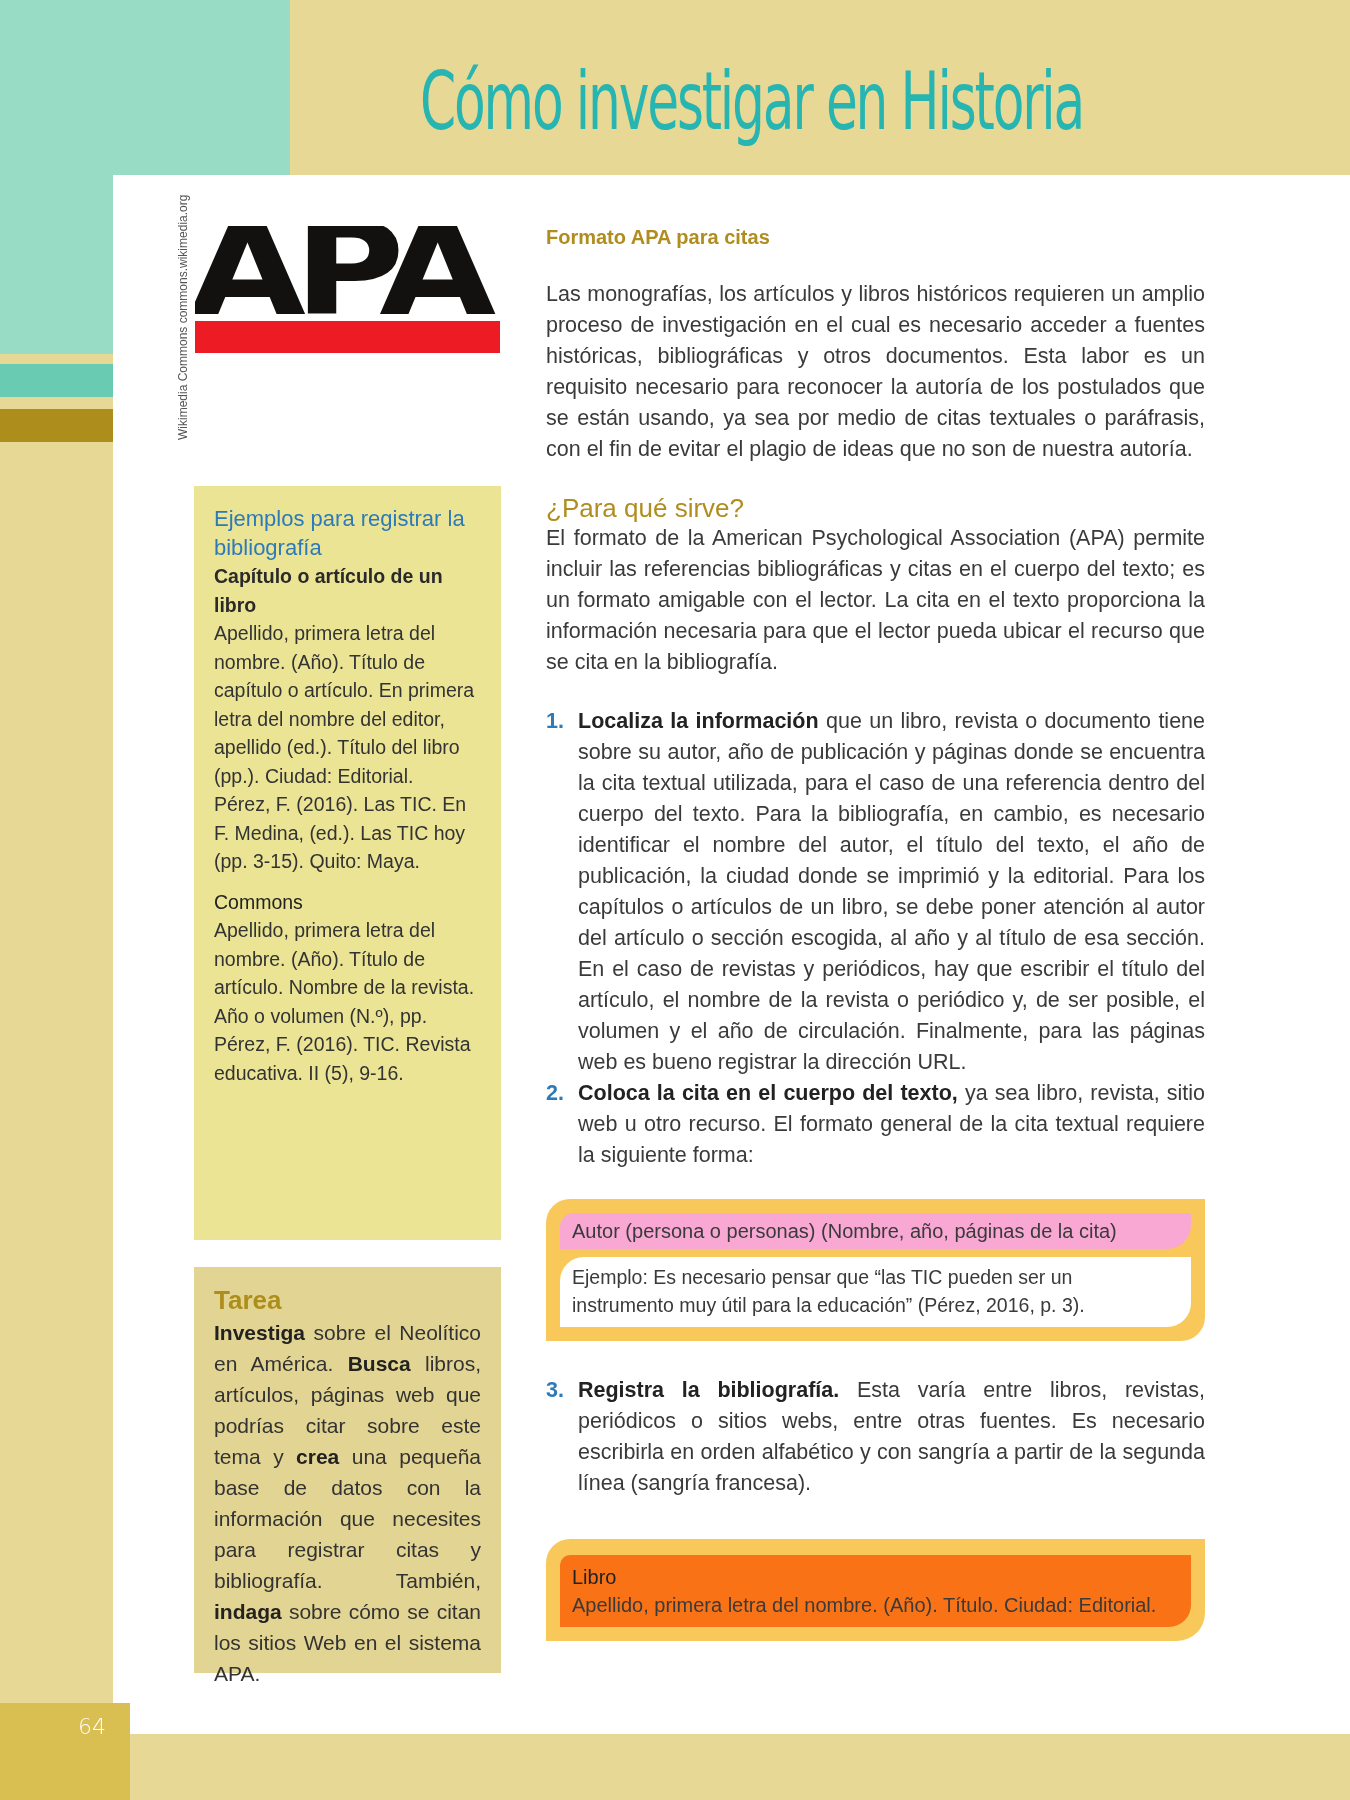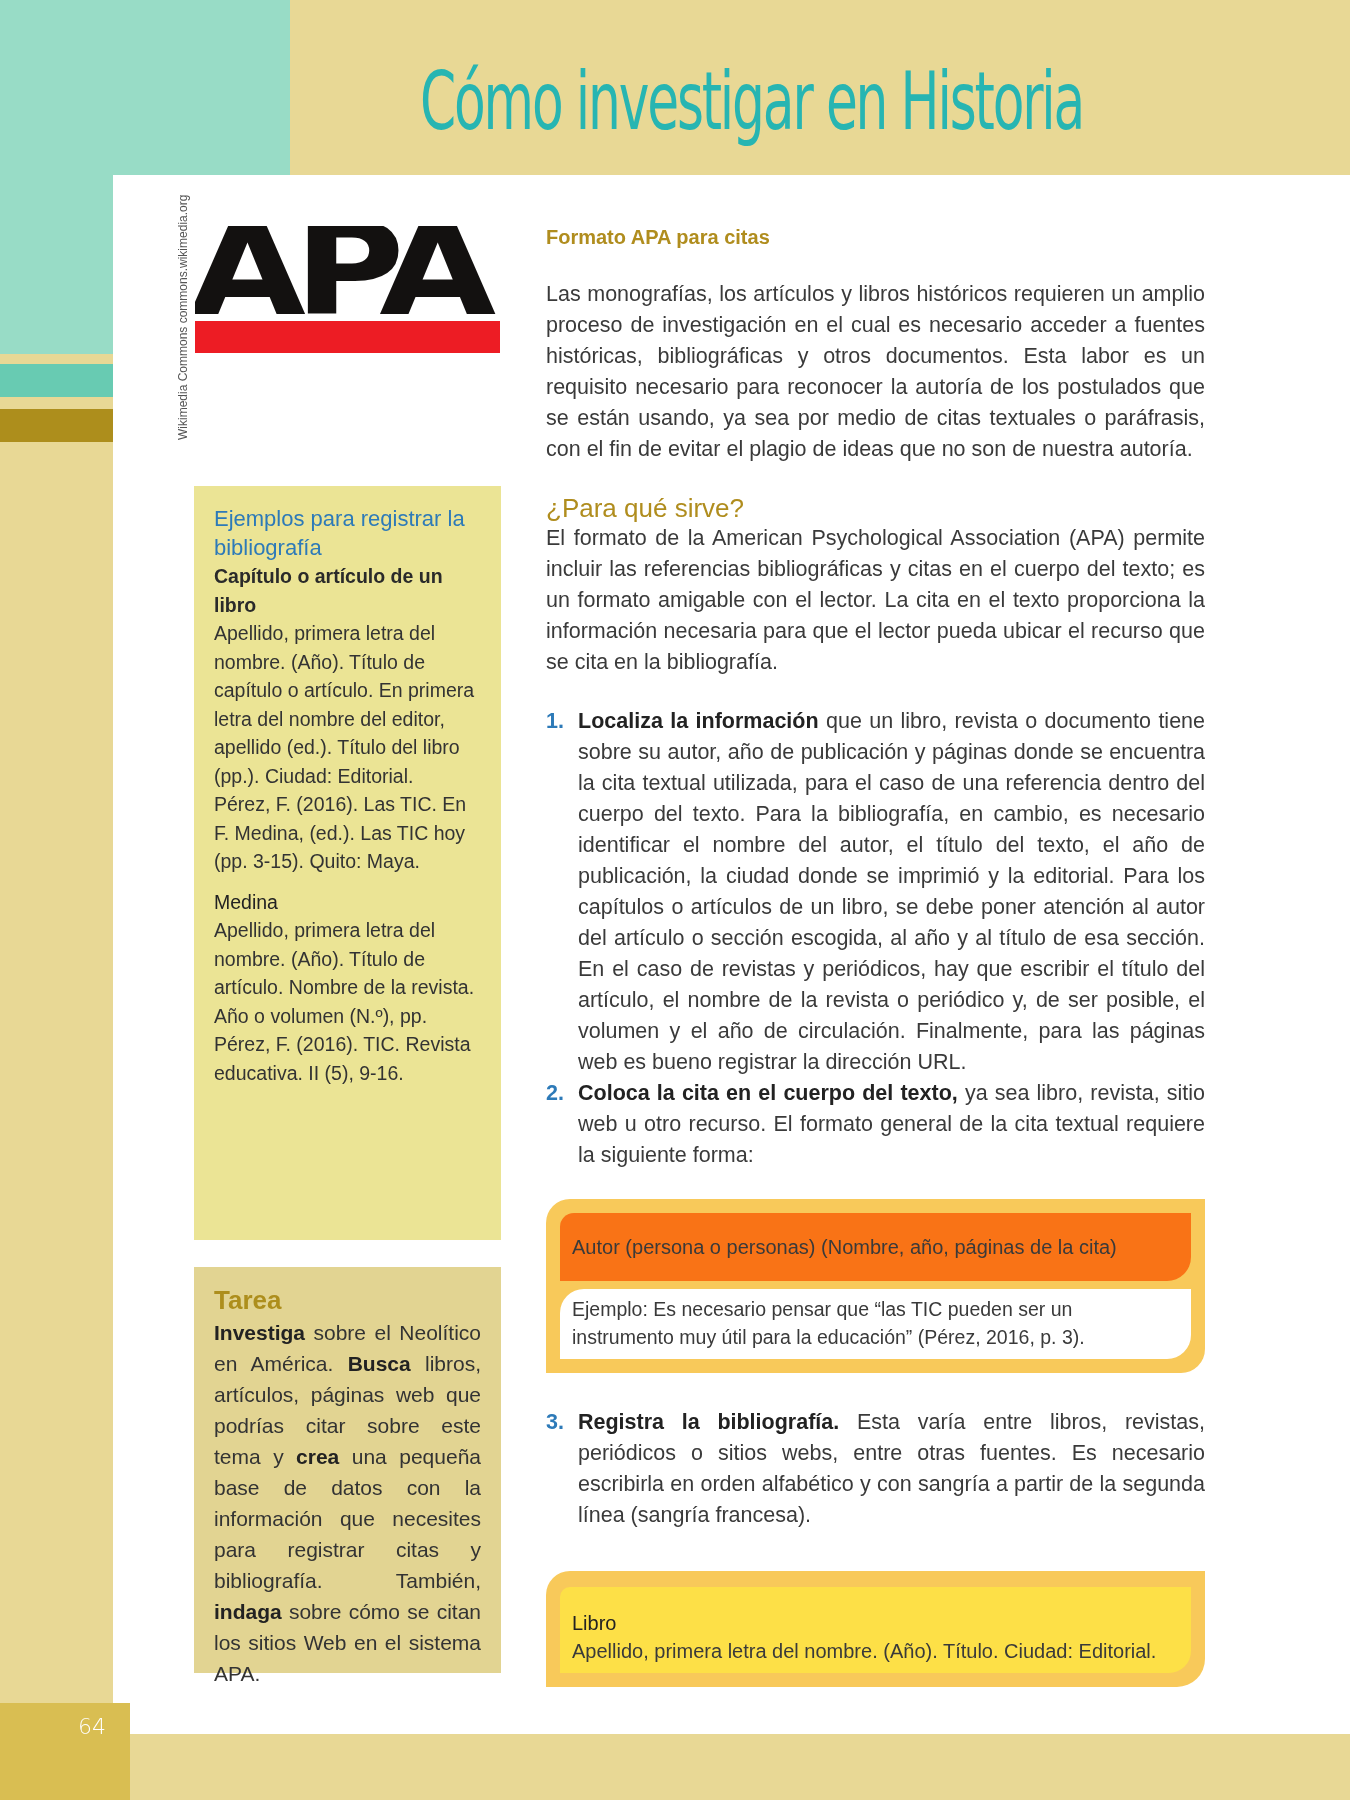--- a/index.html
+++ b/index.html
@@ -38,26 +38,26 @@
   .main .h2 { color:#b08d1e; font-size:26px; line-height:30px; }
   .main p { margin:0; text-align:justify; }
   .main .sp { height:28px; }
   .steps { margin:0; padding:0; list-style:none; }
   .steps li { position:relative; padding-left:32px; text-align:justify; }
   .steps .num { position:absolute; left:0; top:0; color:#2d7ab8; font-weight:bold; }
   .steps b { color:#222; }
 
   .cite-box { position:relative; margin:28px 0 0 0; background:#f8c95a; border-radius:0 0 24px 0; padding:14px 14px 14px 14px; box-sizing:border-box; width:659px; }
   .cite-box { border-top-left-radius:24px; }
-  .cite-row1 { background:#f97316; border-radius:14px 0 24px 0; padding:20px 12px; font-size:20px; line-height:28px; margin-bottom:8px; }
+  .cite-row1 { background:#f9a8d4; border-radius:14px 0 24px 0; padding:4px 12px; font-size:20px; line-height:28px; margin-bottom:8px; }
   .cite-row2 { background:#fff; border-radius:24px 0 24px 0; padding:6px 12px 8px; font-size:20px; line-height:28px; }
   .cite-row2 .ex { font-size:19.5px; }
 
   .biblio-box { margin-top:40px; background:#f8c95a; border-radius:24px 0 28px 0; padding:16px 14px 14px; width:659px; box-sizing:border-box; }
-  .biblio-inner { background:#fde047; border-radius:10px 0 22px 0; padding:22px 12px 8px; font-size:20px; line-height:28px; }
+  .biblio-inner { background:#f97316; border-radius:10px 0 22px 0; padding:8px 12px 8px; font-size:20px; line-height:28px; }
   .biblio-inner .lab { color:#222; }
 </style>
 </head>
 <body>
 
 <div class="bg-teal-block"></div>
 <div class="bg-beige-top"></div>
 <div class="stripe-teal"></div>
 <div class="stripe-olive"></div>
 <div class="page-white"></div>
@@ -75,21 +75,21 @@
     </div>
   <div class="apa-bar"></div>
 </div>
 
 <div class="box-examples">
   <p class="h">Ejemplos para registrar la bibliografía</p>
   <p class="sub">Capítulo o artículo de un libro</p>
   <p><span>Apellido, primera letra del nombre. (Año). Título de capítulo o artículo. En primera letra del nombre del editor, apellido (ed.). </span><span class="ital">Título del libro</span><span> (pp.). Ciudad: Editorial.</span></p>
   <p><span>Pérez, F. (2016). Las TIC. En F. Medina, (ed.). </span><span class="ital">Las TIC hoy</span><span> (pp. 3-15). Quito: Maya.</span></p>
   <div class="gap"></div>
-  <p class="sub" style="font-weight:normal;color:#222;">Medina</p>
+  <p class="sub" style="font-weight:normal;color:#222;">Commons</p>
   <p><span>Apellido, primera letra del nombre. (Año). Título de artículo. </span><span class="ital">Nombre de la revista. Año o volumen</span><span> (N.º), pp.</span></p>
   <p><span>Pérez, F. (2016). TIC. </span><span class="ital">Revista educativa. II</span><span> (5), 9-16.</span></p>
 </div>
 
 <div class="box-tarea">
   <div class="h">Tarea</div>
   <div>
     <b>Investiga</b><span> sobre el Neolítico en América. </span><b>Busca</b><span> libros, artículos, páginas web que podrías citar sobre este tema y </span><b>crea</b><span> una pequeña base de datos con la información que necesites para registrar citas y bibliografía. También, </span><b>indaga</b><span> sobre cómo se citan los sitios Web en el sistema APA.</span>
   </div>
 </div>

